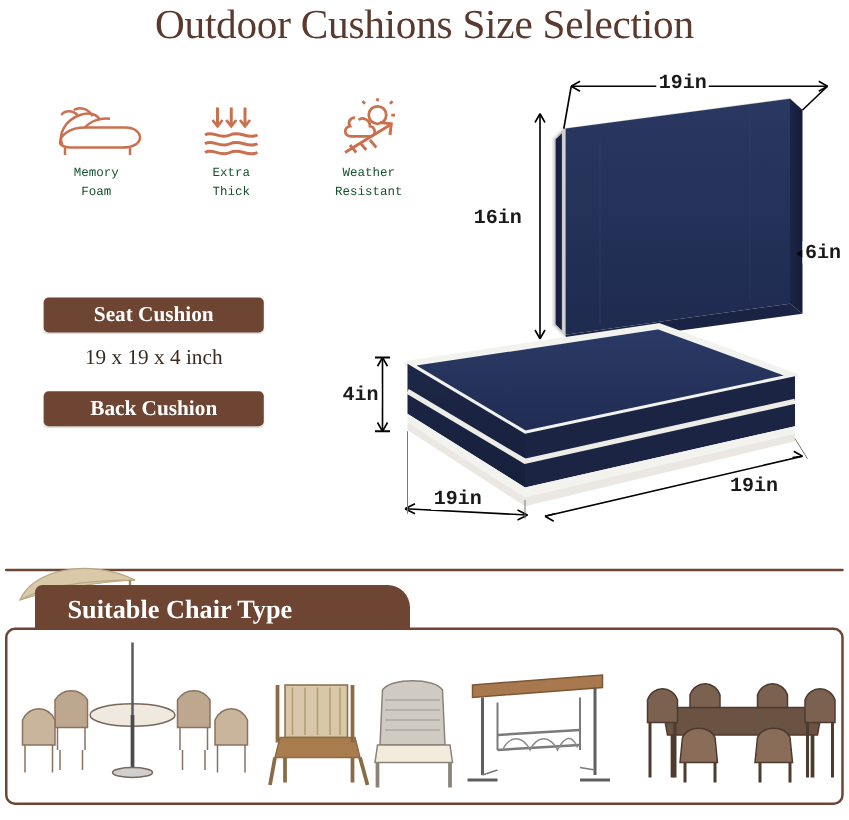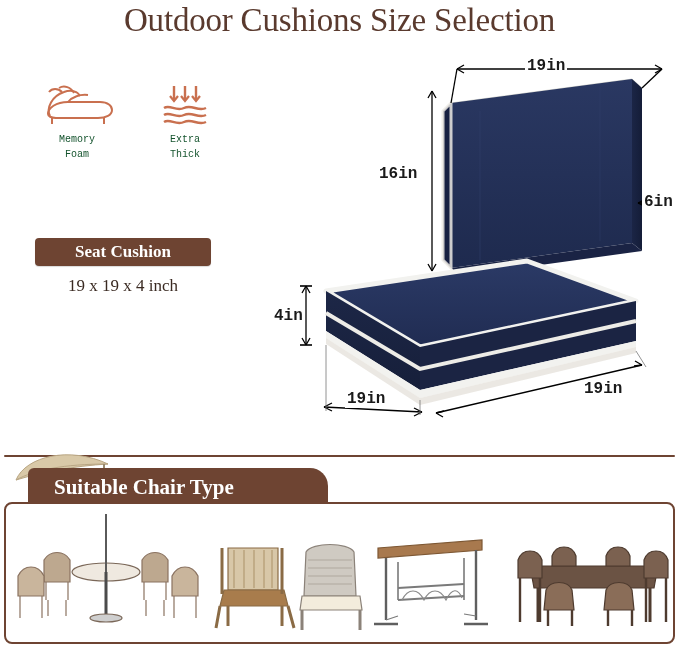--- a/index.html
+++ b/index.html
@@ -138,25 +138,44 @@
             <path d="M18 44 C24 40 30 48 38 44 C46 40 52 48 60 44"></path>
           </g>
         </svg>
       </div>
       <div class="flabel">
         <span>Extra</span><br>
         <span>Thick</span>
       </div>
     </div>
 
+    <div class="feature" id="feat2">
+      <div class="ficon">
+        <svg width="110" height="52" viewBox="0 0 110 52">
+          <g stroke="#c9704f" stroke-width="2.2" fill="none">
+            <circle cx="62" cy="14" r="7"></circle>
+            <path d="M62 3 L62 0.5 M72 5 L74 3 M52 5 L50 3 M73 14 L76 14"></path>
+            <path d="M44 16 C40 16 38 20 40 23 C35 24 35 30 40 31 L56 31 C61 31 61 24 56 23 C56 18 50 15 47 18"></path>
+            <path d="M40 38 L45 44 M48 36 L53 42 M56 34 L61 40"></path>
+            <path d="M36 44 L72 22" stroke-width="2.4"></path>
+            <path d="M64 20 L73 21 L72 30" stroke-width="2.4"></path>
+          </g>
+        </svg>
+      </div>
+      <div class="flabel">
+        <span>Weather</span><br>
+        <span>Resistant</span>
+      </div>
+    </div>
   </div>
 
   <div class="pill" id="pill-seat">Seat Cushion</div>
   <div class="pilltext" id="seat-dims">19 x 19 x 4 inch</div>
 
+  <div class="pill" id="pill-back">Back Cushion</div>
 
   <div class="product">
     <svg width="398" height="380" viewBox="0 0 398 380">
       <defs>
         <linearGradient id="navyBack" x1="0" y1="0" x2="0" y2="1">
           <stop offset="0%" stop-color="#2a3862"></stop>
           <stop offset="100%" stop-color="#1e2a4e"></stop>
         </linearGradient>
         <linearGradient id="navyBackSide" x1="0" y1="0" x2="1" y2="0">
           <stop offset="0%" stop-color="#1b2546"></stop>

